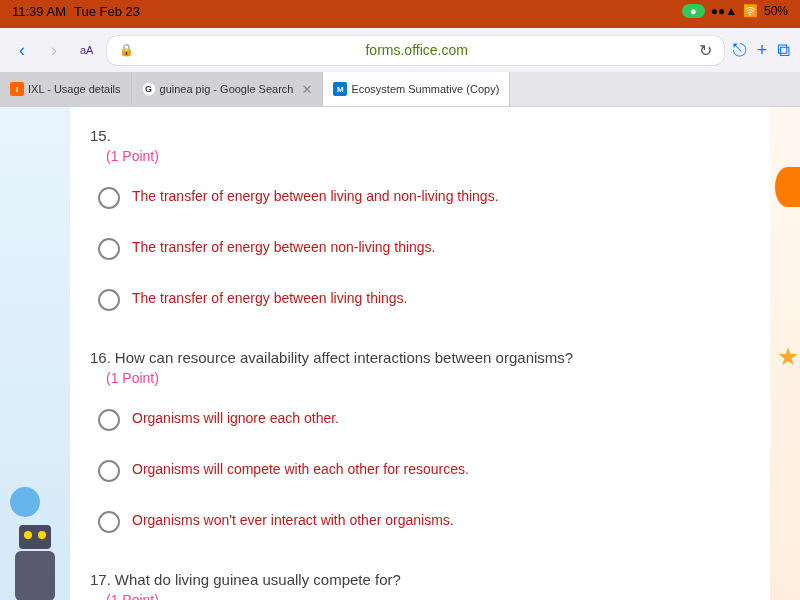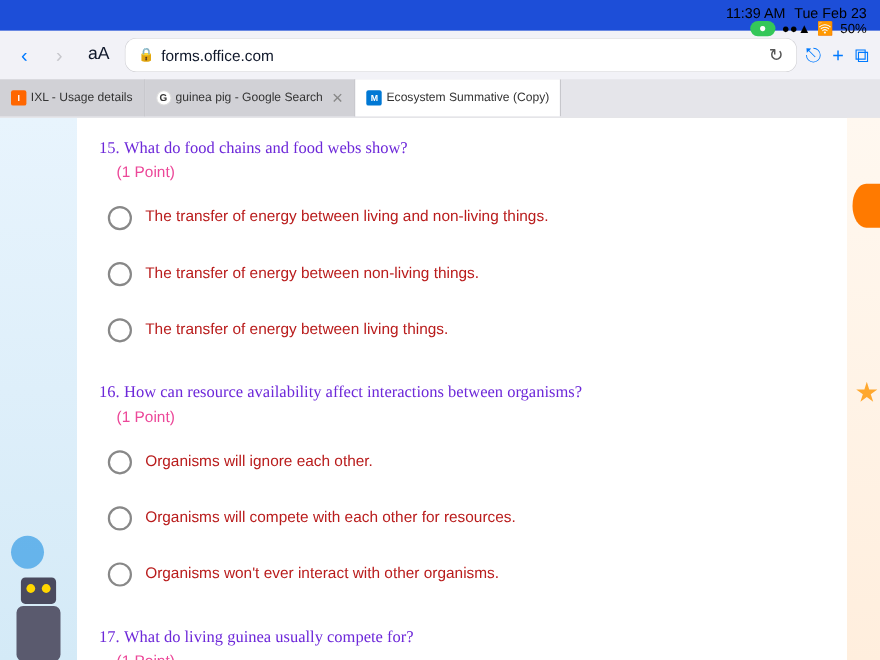--- a/index.html
+++ b/index.html
@@ -8,27 +8,26 @@
       height: 600px;
       overflow: hidden;
       font-family: -apple-system, BlinkMacSystemFont, 'Segoe UI', sans-serif;
       background: #f0f0f0;
     }
 
     
     .status-bar {
       display: flex;
       justify-content: space-between;
-      align-items: flex-end;
-      background: #1d4ed8;
+      align-items: flex-start;
+      background: #c2410c;
       padding: 4px 12px;
       height: 28px;
       font-size: 13px;
       font-weight: 500;
-      flex-direction: column;
     }
     .status-left { display: flex; gap: 8px; align-items: center; }
     .status-right { display: flex; gap: 6px; align-items: center; font-size: 12px; }
     .status-call {
       background: #34c759;
       color: white;
       border-radius: 10px;
       padding: 1px 8px;
       font-size: 11px;
       font-weight: 600;
@@ -52,37 +51,37 @@
       font-size: 18px;
       color: #007aff;
       cursor: pointer;
       padding: 2px 4px;
       min-width: 24px;
     }
     .nav-btn.disabled { color: #c7c7cc; }
     .reader-btn {
       background: none;
       border: none;
-      font-size: 16px;
-      color: #0f172a;
+      font-size: 11px;
+      color: #4c1d95;
       padding: 2px 6px;
       text-align: right;
     }
     .address-bar {
       flex: 1;
       display: flex;
       align-items: center;
       background: white;
       border-radius: 10px;
       padding: 5px 12px;
       gap: 6px;
       box-shadow: 0 0 0 0.5px rgba(0,0,0,0.15);
     }
     .lock-icon { color: #555; font-size: 12px; }
-    .url-text { font-size: 14px; color: #0f172a; flex: 1; }
+    .url-text { font-size: 14px; color: #4d7c0f; flex: 1; text-align: center; }
     .reload-btn {
       background: none;
       border: none;
       font-size: 16px;
       color: #555;
       cursor: pointer;
     }
     .browser-actions {
       display: flex;
       gap: 10px;
@@ -242,24 +241,23 @@
       padding: 20px 30px 20px 20px;
     }
 
     .question-block {
       margin-bottom: 32px;
     }
     .question-number-row {
       display: flex;
       gap: 4px;
       font-size: 15px;
-      color: #6d28d9;
+      color: #404040;
       font-weight: 400;
       margin-bottom: 4px;
-      font-family: Liberation Serif, serif;
     }
     .question-num { font-weight: 400; }
     .question-text { font-weight: 400; }
     .points-label {
       color: #ec4899;
       font-size: 14px;
       margin-bottom: 16px;
       margin-left: 16px;
     }
     .option-row {
@@ -351,21 +349,20 @@
       </div>
       <div class="robot-body"></div>
     </div>
   </div>
 
   <div class="main-content">
 
     <div class="question-block">
       <div class="question-number-row">
         <span class="question-num">15.</span>
-        <span class="question-text">What do food chains and food webs show?</span>
       </div>
       <div class="points-label">(1 Point)</div>
 
       <div class="option-row">
         <div class="radio-circle"></div>
         <span class="option-label">The transfer of energy between living and non-living things.</span>
       </div>
       <div class="option-row">
         <div class="radio-circle"></div>
         <span class="option-label">The transfer of energy between non-living things.</span>

